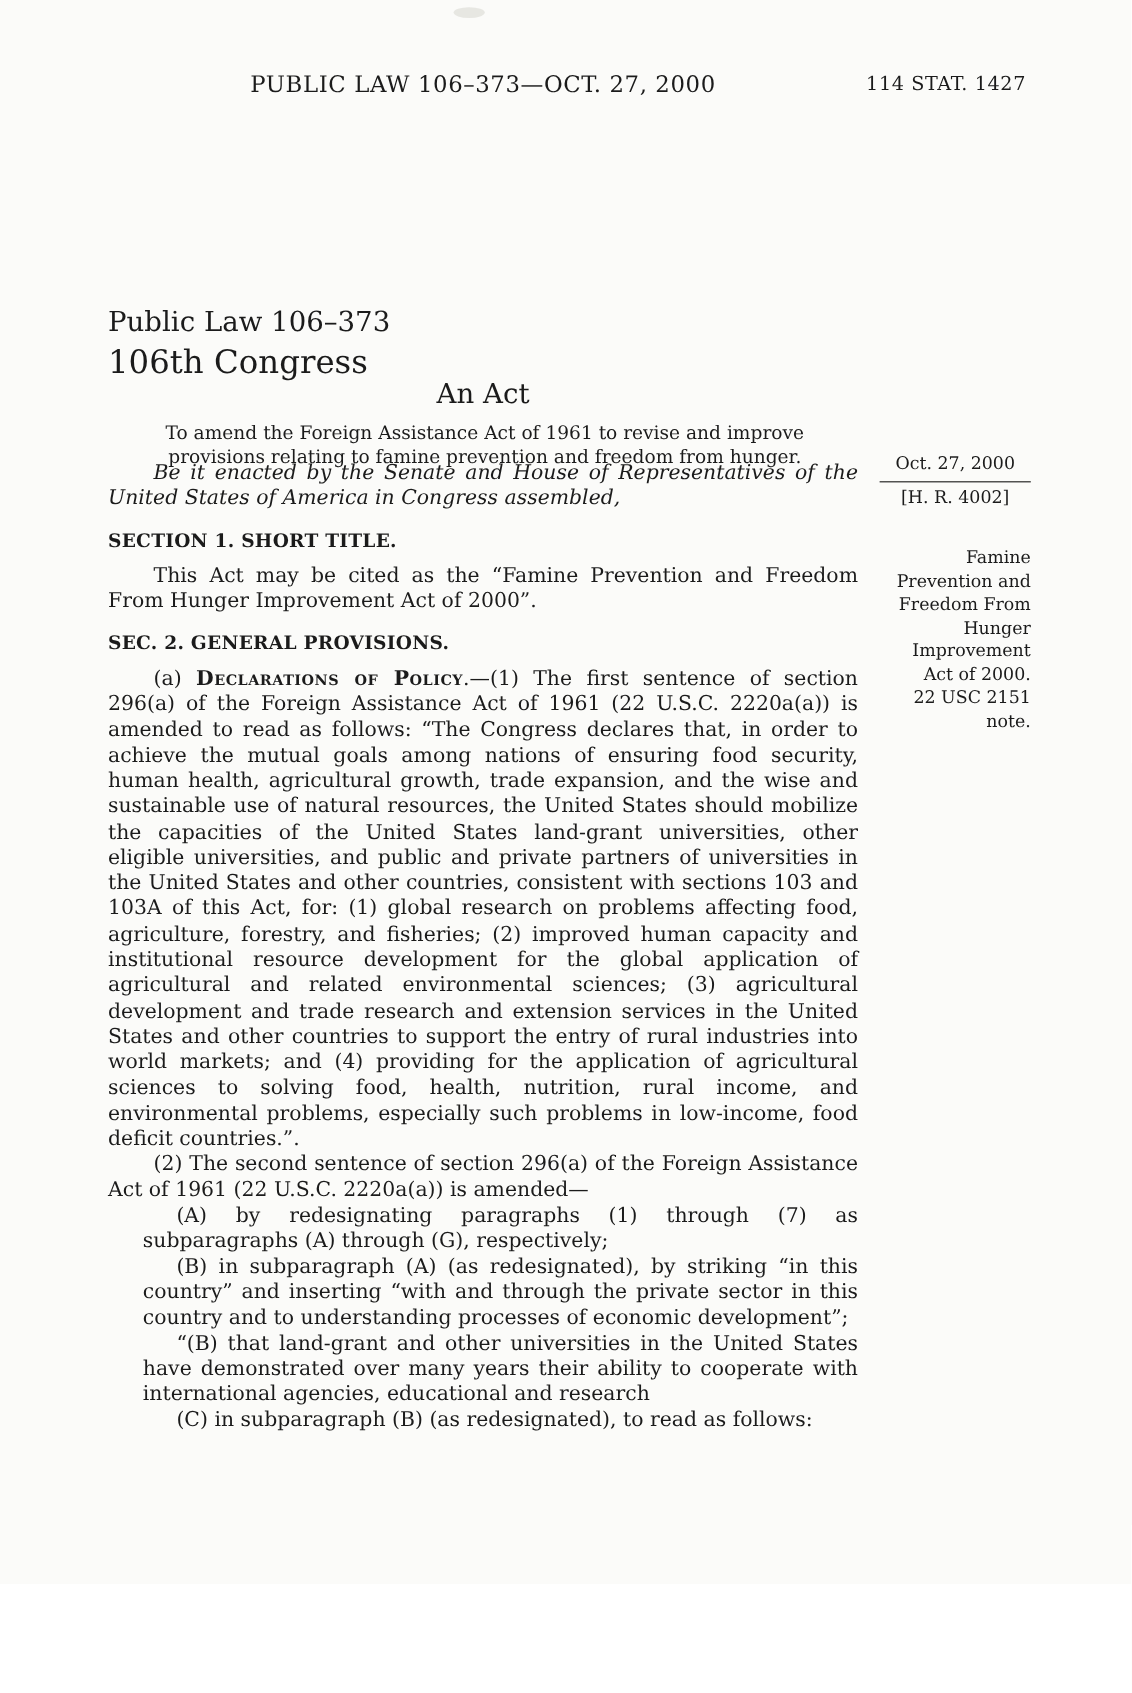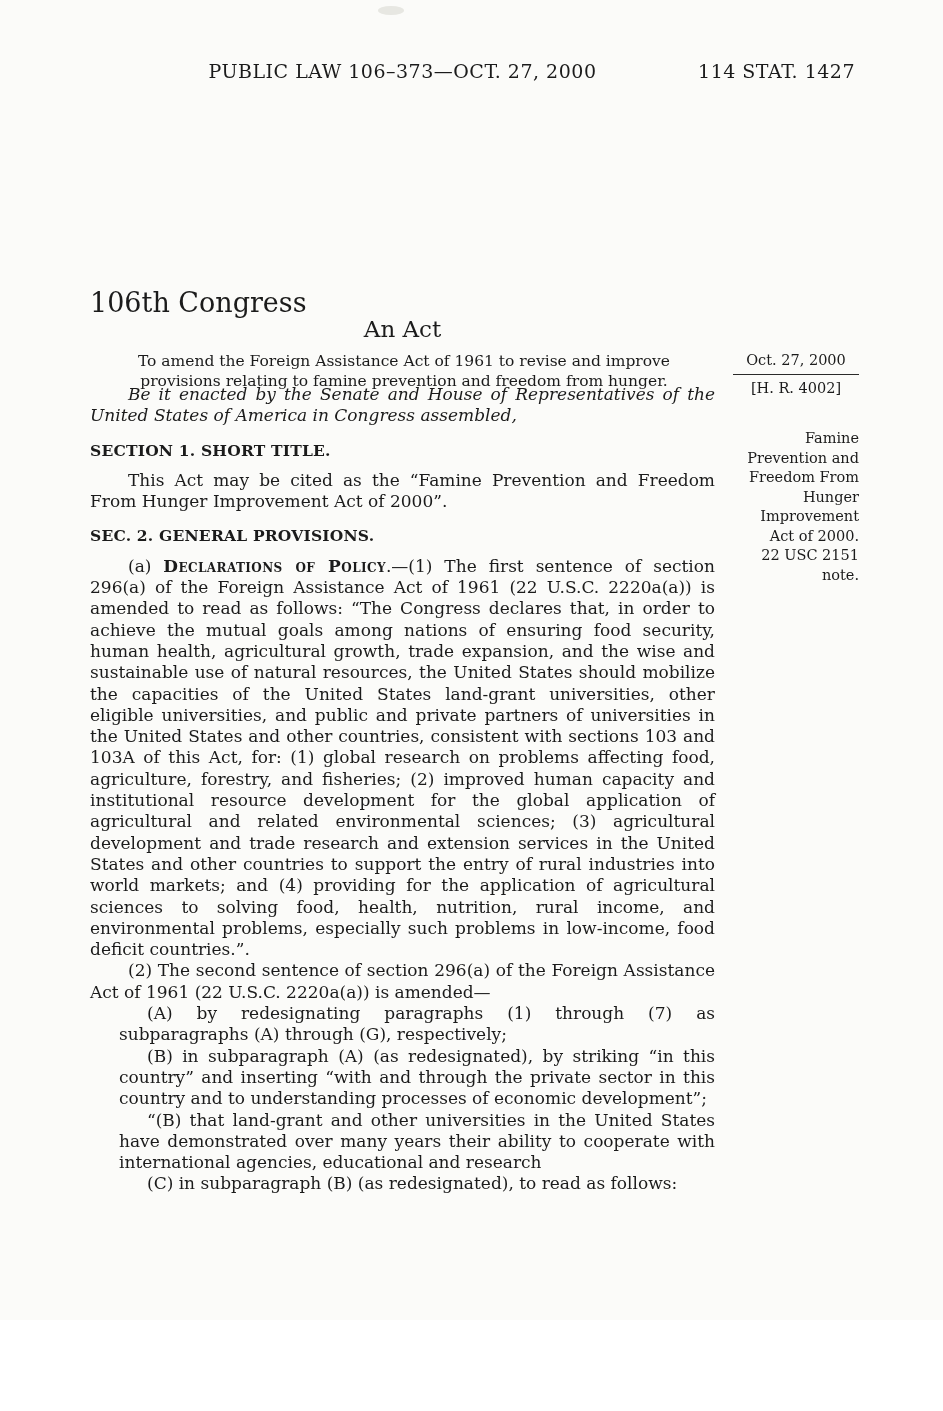--- a/index.html
+++ b/index.html
@@ -14,21 +14,21 @@
     overflow: hidden;
   }
 
   
   .rh-center {
     position: absolute; top: 60px; left: 90px; width: 625px;
     text-align: center; font-size: 19px; letter-spacing: 0.5px;
   }
   .rh-right {
     position: absolute; top: 60px; left: 693px; width: 162px;
-    text-align: right; font-size: 19px; letter-spacing: 0.5px;
+    text-align: right; font-size: 16px; letter-spacing: 0.5px;
   }
 
   
   .smudge {
     position: absolute; top: 6px; left: 378px; width: 26px; height: 9px;
     background: #dddดd8; background: #dcdcd6; border-radius: 50%; opacity: 0.65;
   }
 
   
   .law-number { position: absolute; top: 256px; left: 90px; font-size: 23px; }
@@ -38,21 +38,21 @@
     text-align: center; font-size: 23px;
   }
   .long-title {
     position: absolute; top: 351px; left: 104px; width: 600px;
     text-align: center; font-size: 15.5px; line-height: 20px;
   }
 
   
   .note {
     position: absolute; left: 733px; width: 126px;
-    font-size: 14.5px; line-height: 19.5px;
+    font-size: 14.5px; line-height: 19.5px; margin-top: 27px;
   }
   .note-date { top: 351px; text-align: center; }
   .note-date-line { border-bottom: 1.5px solid #2a2a2a; padding-bottom: 3px; }
   .note-bill { padding-top: 4px; }
   .note-short-title { top: 429px; text-align: right; }
 
   
   .main-col {
     position: absolute; top: 384px; left: 90px; width: 625px;
     font-size: 17px; line-height: 21.3px;
@@ -71,20 +71,21 @@
 </head>
 <body>
 
 <div class="page">
 
   <div class="smudge"></div>
 
   <div class="rh-center">PUBLIC LAW 106–373—OCT. 27, 2000</div>
   <div class="rh-right">114 STAT. 1427</div>
 
+  <div class="law-number">Public Law 106–373</div>
   <div class="congress">106th Congress</div>
   <div class="act-heading">An Act</div>
   <div class="long-title">To amend the Foreign Assistance Act of 1961 to revise and improve provisions relating to famine prevention and freedom from hunger.</div>
 
   <div class="note note-date">
     <div class="note-date-line">Oct. 27, 2000</div>
     <div class="note-bill">[H. R. 4002]</div>
   </div>
 
   <div class="note note-short-title">

